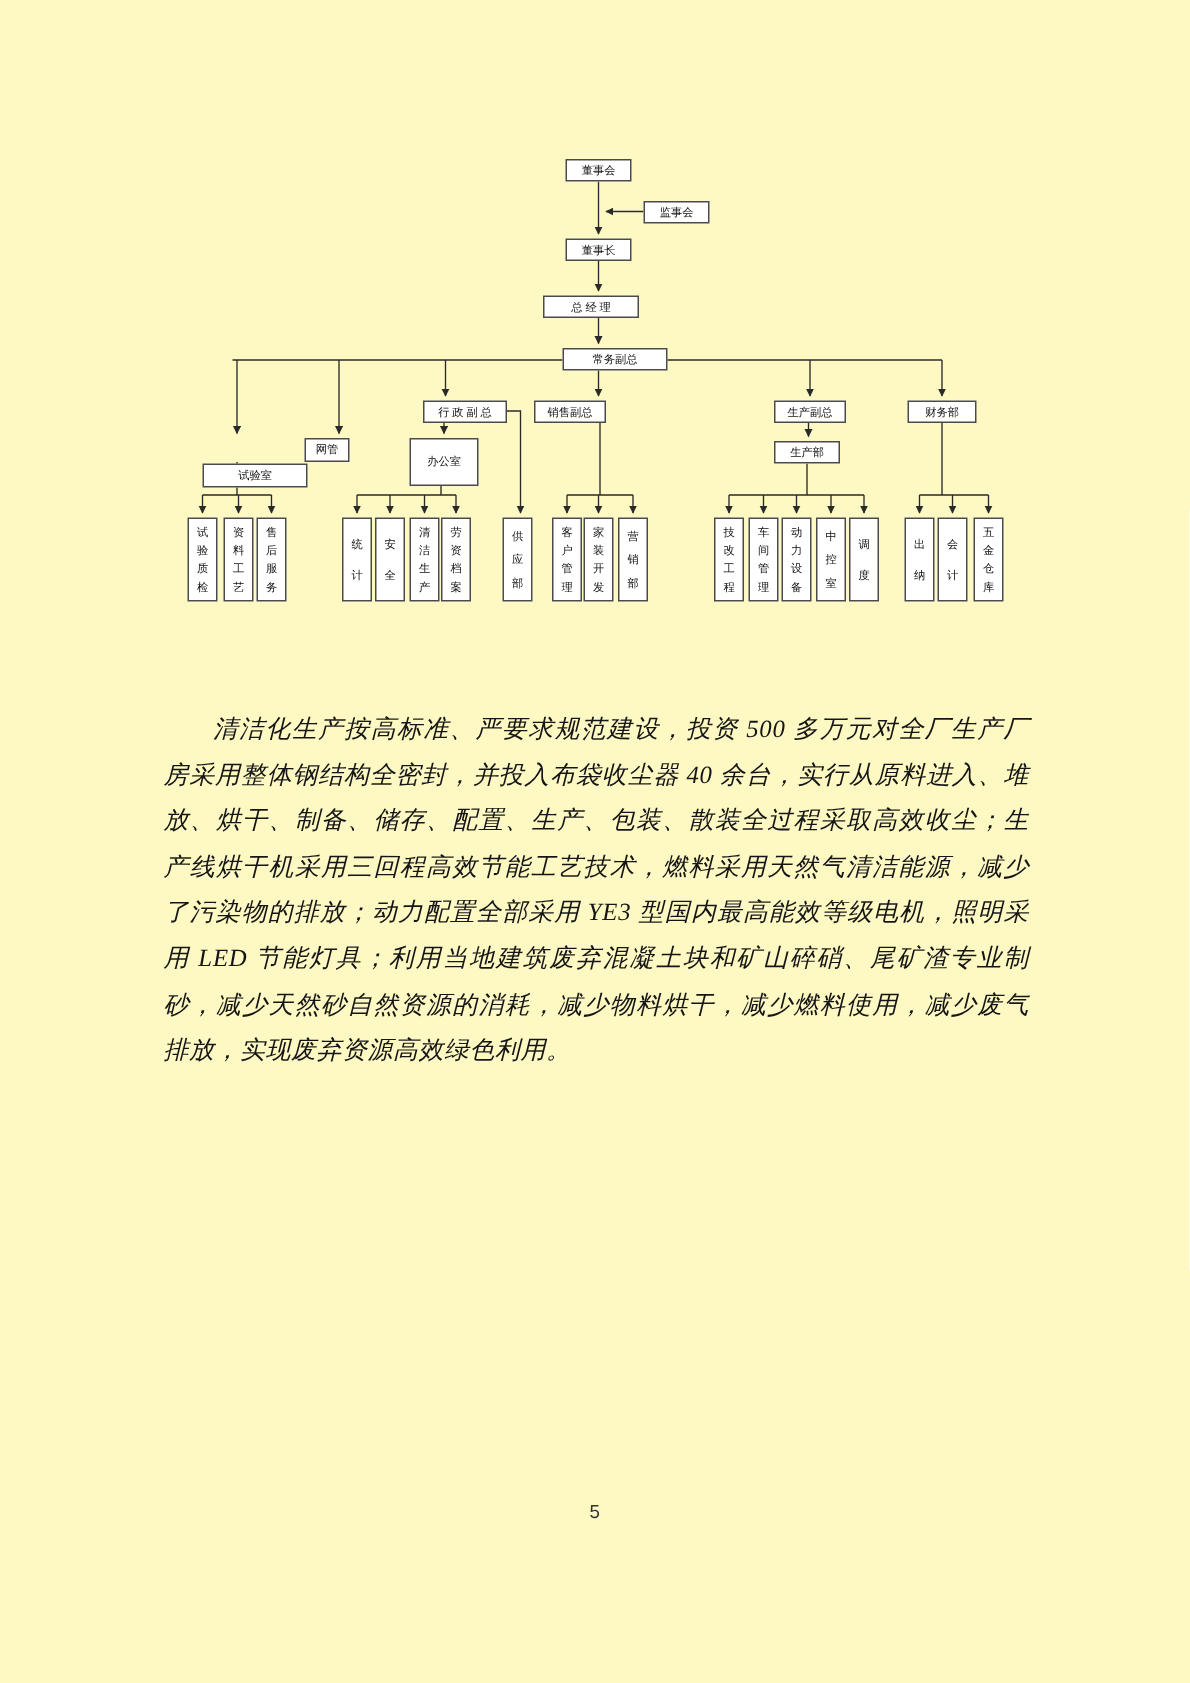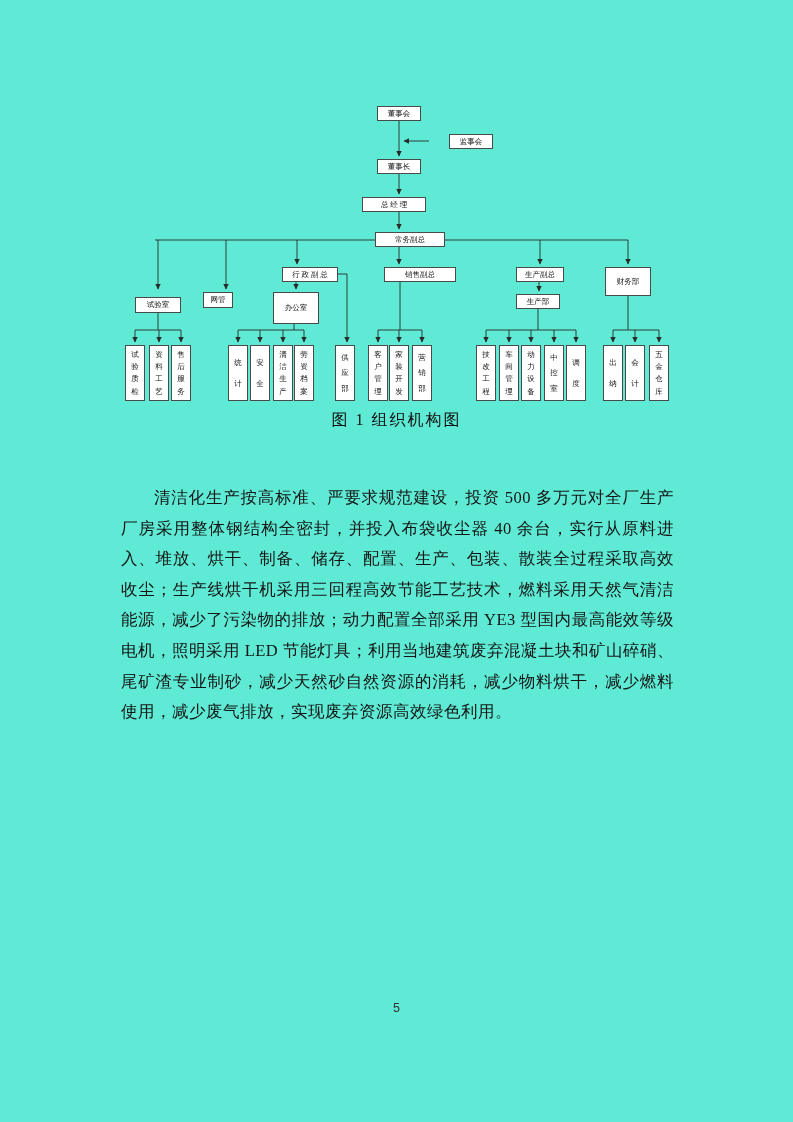--- a/index.html
+++ b/index.html
@@ -1,17 +1,17 @@
 <!DOCTYPE html>
 <html><head>
 <meta charset="utf-8">
 <style>
   html,body { margin:0; padding:0; background:#ffffff; }
   .page {
-    position:relative; width:793px; height:1122px; background:#5eead4;
+    position:relative; width:793px; height:1122px; background:#fef9c3;
     font-family:"Liberation Serif","DejaVu Serif",serif; color:#1a1a1a;
     overflow:hidden;
   }
   
   .chart-lines { position:absolute; left:0; top:0; pointer-events:none; z-index:1; }
   .ob {
     position:absolute; box-sizing:border-box; background:#fff;
     border:1px solid #4a4a4a; color:#111; z-index:2;
     display:flex; align-items:center; justify-content:center;
     font-family:"Liberation Serif","DejaVu Serif",serif;
@@ -25,21 +25,21 @@
   .fig-caption {
     position:absolute; left:0; top:410px; width:793px; text-align:center;
     font-size:16px; letter-spacing:2px; color:#111;
   }
   
   .body-text {
     position:absolute; left:109px; top:471px; width:577px;
     font-size:16.5px; line-height:30.6px; letter-spacing:0.5px;
     text-align:justify; color:#151515;
   }
-  .body-text p { margin:12px; text-indent:2em; }
+  .body-text p { margin:0; text-indent:2em;font-style:italic; }
   .page-number {
     position:absolute; left:0; top:1001px; width:793px; text-align:center;
     font-size:12.5px; font-family:"Liberation Sans","DejaVu Sans",sans-serif; color:#333;
   }
 </style>
 </head>
 <body>
 
 <div class="page">
 
@@ -95,29 +95,29 @@
       <path d="M576,330 L576,342" marker-end="url(#ah)"></path>
 
       <path d="M628,282 L628,330 M613,330 L659,330"></path>
       <path d="M613,330 L613,342" marker-end="url(#ah)"></path>
       <path d="M635,330 L635,342" marker-end="url(#ah)"></path>
       <path d="M659,330 L659,342" marker-end="url(#ah)"></path>
     </g>
   </svg>
 
   <div class="ob h" style="left:377px;top:106px;width:44px;height:15px">董事会</div>
-  <div class="ob h" style="left:449px;top:134px;width:44px;height:15px">监事会</div>
+  <div class="ob h" style="left:429px;top:134px;width:44px;height:15px">监事会</div>
   <div class="ob h" style="left:377px;top:159px;width:44px;height:15px">董事长</div>
   <div class="ob h" style="left:362px;top:197px;width:64px;height:15px">总 经 理</div>
   <div class="ob h" style="left:375px;top:232px;width:70px;height:15px">常务副总</div>
   <div class="ob h" style="left:282px;top:267px;width:56px;height:15px">行 政 副 总</div>
-  <div class="ob h" style="left:384px;top:267px;width:72px;height:15px">销售副总</div>
+  <div class="ob h" style="left:356px;top:267px;width:48px;height:15px">销售副总</div>
   <div class="ob h" style="left:516px;top:267px;width:48px;height:15px">生产副总</div>
-  <div class="ob h" style="left:605px;top:267px;width:46px;height:29px">财务部</div>
-  <div class="ob h" style="left:135px;top:297px;width:46px;height:16px">试验室</div>
+  <div class="ob h" style="left:605px;top:267px;width:46px;height:15px">财务部</div>
+  <div class="ob h" style="left:135px;top:309px;width:70px;height:16px">试验室</div>
   <div class="ob h" style="left:203px;top:292px;width:30px;height:16px">网管</div>
   <div class="ob h" style="left:273px;top:292px;width:46px;height:32px">办公室</div>
   <div class="ob h" style="left:516px;top:294px;width:44px;height:15px">生产部</div>
 
   <div class="ob v" style="left:125px;top:345px">
       <span>试</span>
       <span>验</span>
       <span>质</span>
       <span>检</span>
     </div>
@@ -210,21 +210,20 @@
       <span>会</span>
       <span>计</span>
     </div>
   <div class="ob v" style="left:649px;top:345px">
       <span>五</span>
       <span>金</span>
       <span>仓</span>
       <span>库</span>
     </div>
 
-  <div class="fig-caption">图 1  组织机构图</div>
 
   <div class="body-text">
     <p>清洁化生产按高标准、严要求规范建设，投资 500 多万元对全厂生产厂房采用整体钢结构全密封，并投入布袋收尘器 40 余台，实行从原料进入、堆放、烘干、制备、储存、配置、生产、包装、散装全过程采取高效收尘；生产线烘干机采用三回程高效节能工艺技术，燃料采用天然气清洁能源，减少了污染物的排放；动力配置全部采用 YE3 型国内最高能效等级电机，照明采用 LED 节能灯具；利用当地建筑废弃混凝土块和矿山碎硝、尾矿渣专业制砂，减少天然砂自然资源的消耗，减少物料烘干，减少燃料使用，减少废气排放，实现废弃资源高效绿色利用。</p>
   </div>
 
   <div class="page-number">5</div>
 
 </div>
 
 </body></html>

